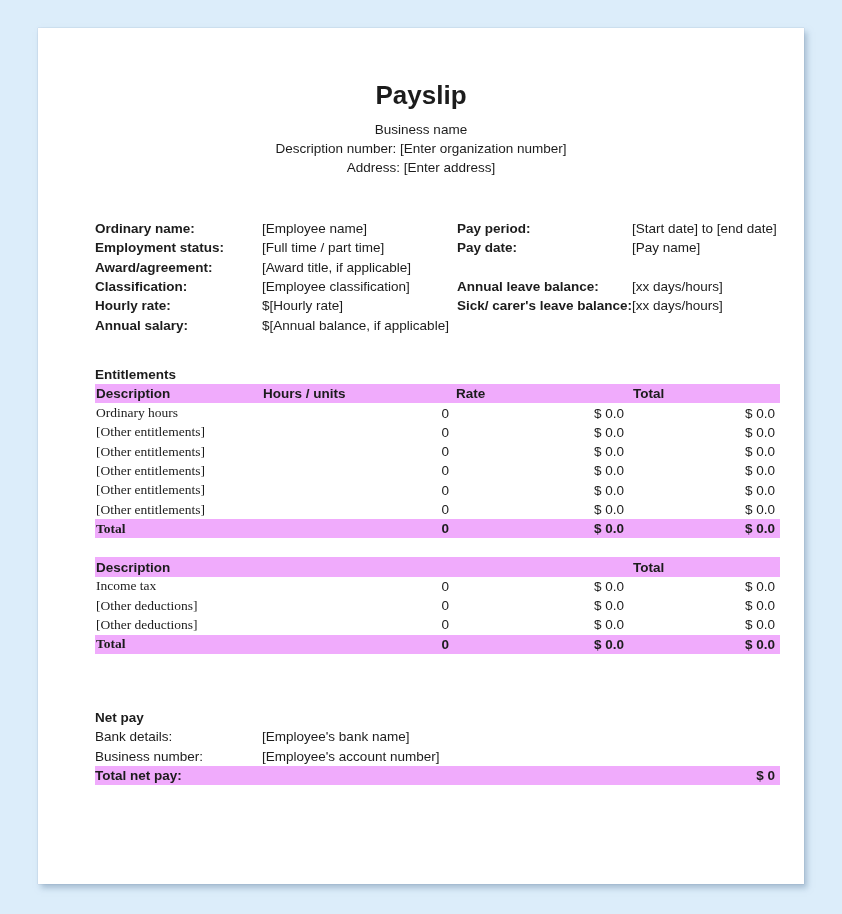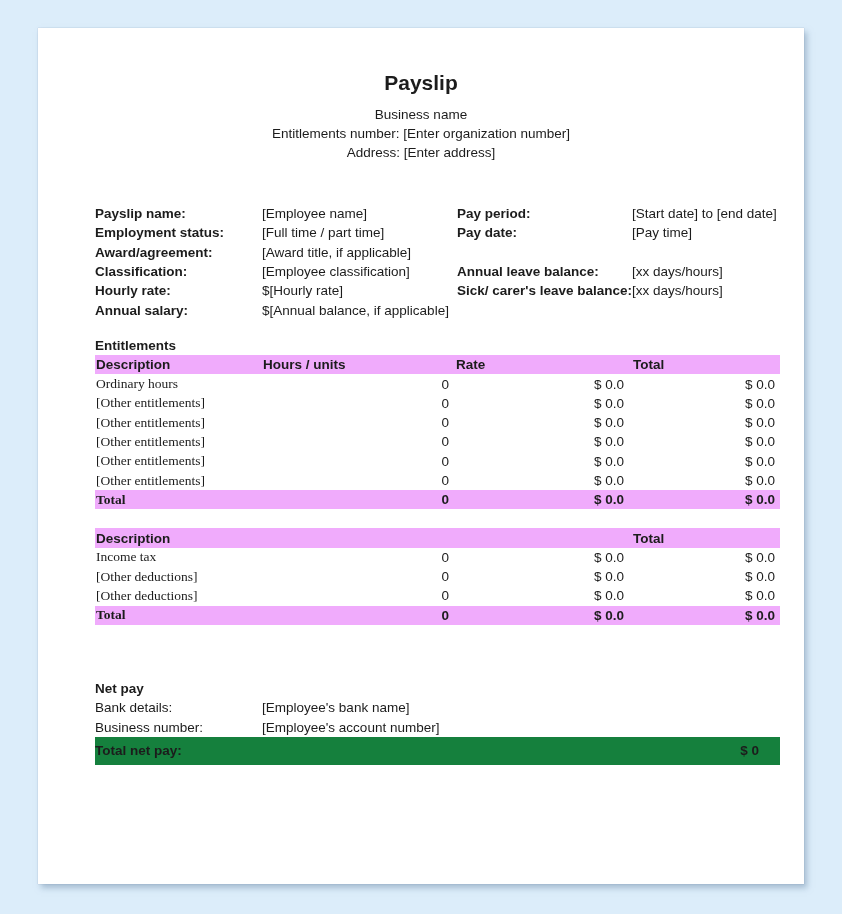--- a/index.html
+++ b/index.html
@@ -13,38 +13,38 @@
     overflow: hidden;
   }
   .page {
     position: relative;
     width: 766px; height: 856px;
     margin: 28px auto 0;
     background: #ffffff;
     box-shadow: 3px 4px 6px rgba(120,148,175,0.55), 0 0 1px rgba(120,145,170,0.6);
   }
   .doc-header { padding-top: 42px; text-align: center; }
-  .doc-title { margin: 0; font-size: 21px; line-height: 26px; font-weight: 700; }
+  .doc-title { margin: 12px; font-size: 26px; line-height: 26px; font-weight: 700; }
   .doc-subs { margin-top: 9px; }
   .sub-line { line-height: 19px; }
 
   .content { margin-left: 57px; width: 685px; }
 
   .details {
     margin-top: 42px;
     display: grid;
     grid-template-columns: 167px 195px 175px 148px;
     grid-auto-rows: 19.3px;
     align-items: center;
   }
   .cell { white-space: nowrap; overflow: visible; }
   .lbl { font-weight: 700; }
 
   .section-title { font-weight: 700; line-height: 19.3px; }
-  .sec-ent { margin-top: 16px; }
+  .sec-ent { margin-top: 30px; }
   .sec-ded { margin-top: 19px; }
   .sec-net { margin-top: 54px; }
 
   .trow {
     display: grid;
     grid-template-columns: 167px 193px 177px 148px;
     height: 19.3px;
     align-items: center;
     white-space: nowrap;
   }
@@ -60,53 +60,53 @@
     display: grid;
     grid-template-columns: 167px 1fr;
     height: 19.3px;
     align-items: center;
     white-space: nowrap;
   }
   .np-total {
     display: flex;
     justify-content: space-between;
     align-items: center;
-    height: 28px;
-    background: #15803d;
-    padding-right: 21px;
+    height: 19px;
+    background: #f0abfc;
+    padding-right: 5px;
     font-weight: 700;
     white-space: nowrap;
   }
 </style>
 </head>
 <body>
 
 <div class="page">
 
   <div class="doc-header">
     <h1 class="doc-title">Payslip</h1>
     <div class="doc-subs">
       <div class="sub-line">Business name</div>
-      <div class="sub-line">Entitlements number: [Enter organization number]</div>
+      <div class="sub-line">Description number: [Enter organization number]</div>
       <div class="sub-line">Address: [Enter address]</div>
     </div>
   </div>
 
   <div class="content">
 
     <div class="details">
-      <div class="cell lbl">Payslip name:</div>
+      <div class="cell lbl">Ordinary name:</div>
       <div class="cell">[Employee name]</div>
       <div class="cell lbl">Pay period:</div>
       <div class="cell">[Start date] to [end date]</div>
 
       <div class="cell lbl">Employment status:</div>
       <div class="cell">[Full time / part time]</div>
       <div class="cell lbl">Pay date:</div>
-      <div class="cell">[Pay time]</div>
+      <div class="cell">[Pay name]</div>
 
       <div class="cell lbl">Award/agreement:</div>
       <div class="cell">[Award title, if applicable]</div>
       <div class="cell lbl"></div>
       <div class="cell"></div>
 
       <div class="cell lbl">Classification:</div>
       <div class="cell">[Employee classification]</div>
       <div class="cell lbl">Annual leave balance:</div>
       <div class="cell">[xx days/hours]</div>

